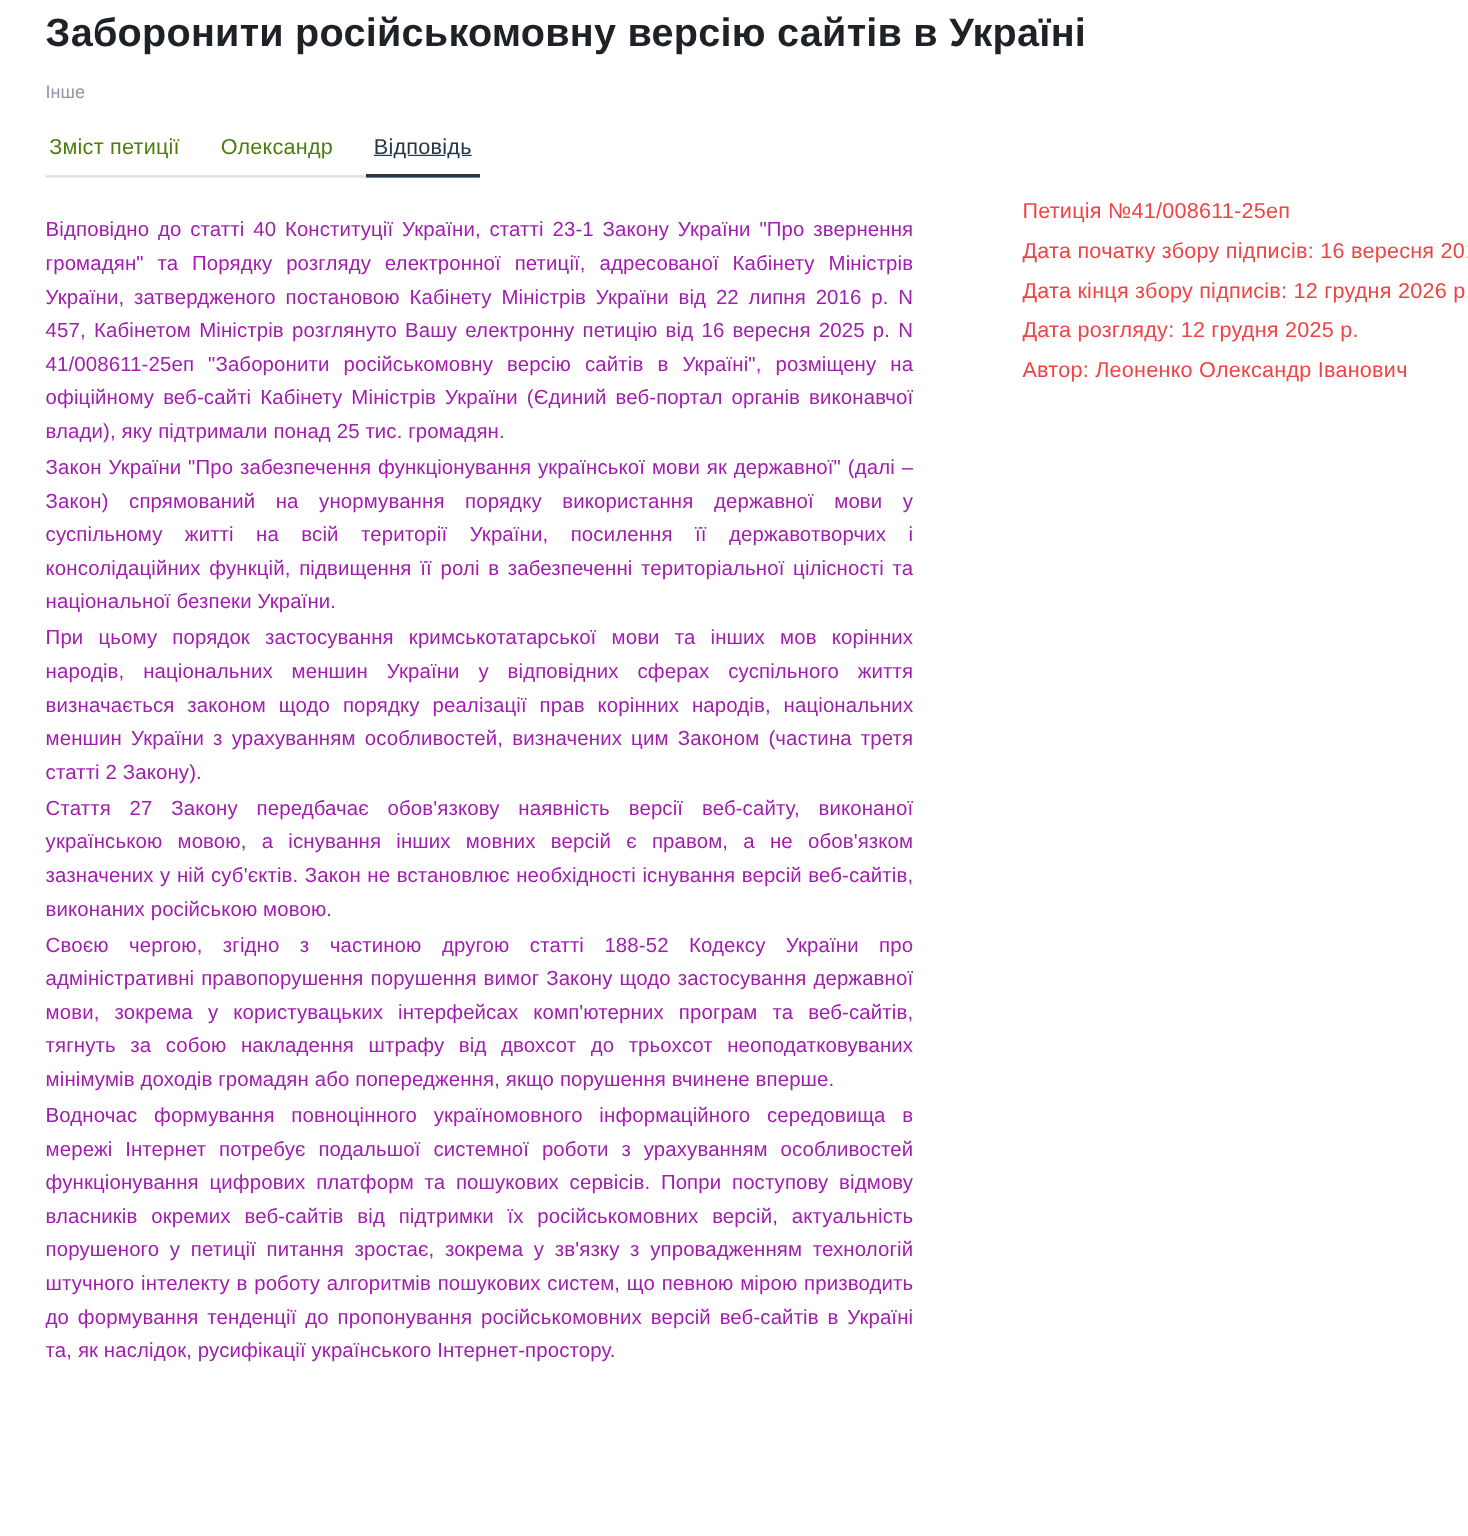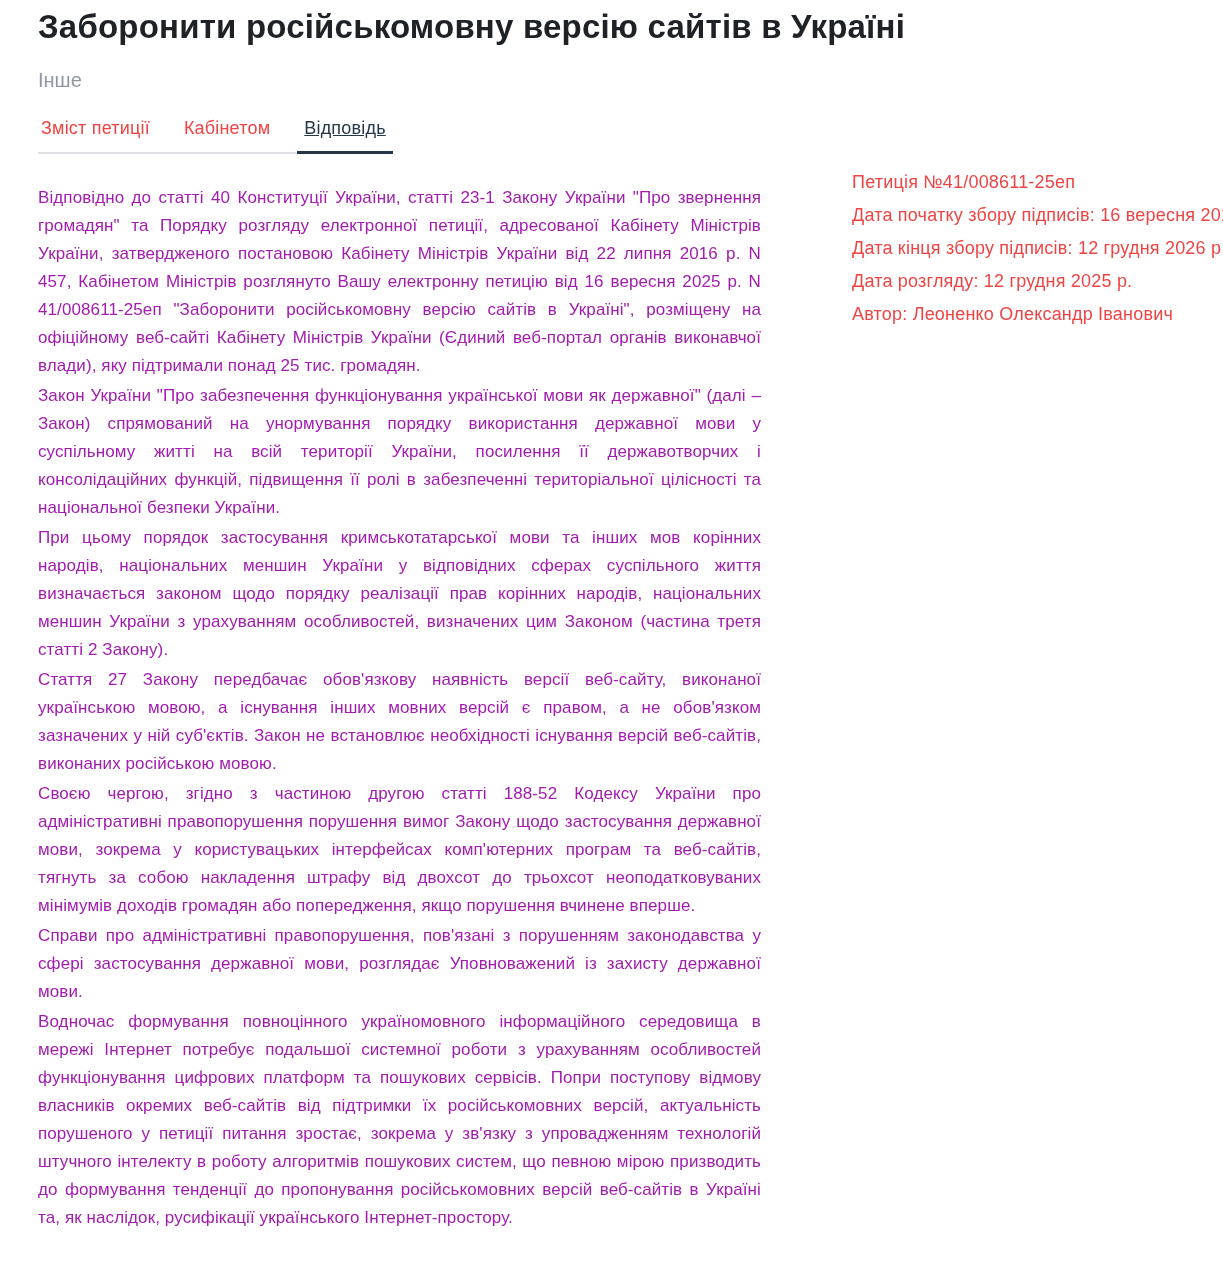--- a/index.html
+++ b/index.html
@@ -19,35 +19,35 @@
   .page-title {
     margin: 0;
     font-size: 33px;
     line-height: 1.25;
     font-weight: 600;
     letter-spacing: 0.2px;
     color: #1e2227;
   }
   .category {
     margin-top: 22px;
-    font-size: 20px;
+    font-size: 15px;
     color: #8d96a2;
   }
   .tabs {
     display: inline-flex;
     margin-top: 26px;
     border-bottom: 2px solid #dfe1e5;
   }
   .tab {
     position: relative;
     padding: 0 3px 13px 3px;
     margin-right: 28px;
     font-size: 18px;
     letter-spacing: 0.2px;
-    color: #ef4444;
+    color: #4d7c0f;
     cursor: pointer;
     background: none;
     border: none;
     font-family: inherit;
   }
   .tab:last-child { margin-right: 0; }
   .tab.active {
     color: #24384a;
     font-weight: 500;
     text-decoration: underline;
@@ -96,33 +96,32 @@
 <body>
 
 <div class="page">
 
   <h1 class="page-title">Заборонити російськомовну версію сайтів в Україні</h1>
 
   <div class="category">Інше</div>
 
   <nav class="tabs">
     <button class="tab">Зміст петиції</button>
-    <button class="tab">Кабінетом</button>
+    <button class="tab">Олександр</button>
     <button class="tab active">Відповідь</button>
   </nav>
 
   <div class="content">
 
     <article class="response-text">
       <p>Відповідно до статті 40 Конституції України, статті 23-1 Закону України "Про звернення громадян" та Порядку розгляду електронної петиції, адресованої Кабінету Міністрів України, затвердженого постановою Кабінету Міністрів України від 22 липня 2016 р. N 457, Кабінетом Міністрів розглянуто Вашу електронну петицію від 16 вересня 2025 р. N 41/008611-25еп "Заборонити російськомовну версію сайтів в Україні", розміщену на офіційному веб-сайті Кабінету Міністрів України (Єдиний веб-портал органів виконавчої влади), яку підтримали понад 25 тис. громадян.</p>
       <p>Закон України "Про забезпечення функціонування української мови як державної" (далі – Закон) спрямований на унормування порядку використання державної мови у суспільному житті на всій території України, посилення її державотворчих і консолідаційних функцій, підвищення її ролі в забезпеченні територіальної цілісності та національної безпеки України.</p>
       <p>При цьому порядок застосування кримськотатарської мови та інших мов корінних народів, національних меншин України у відповідних сферах суспільного життя визначається законом щодо порядку реалізації прав корінних народів, національних меншин України з урахуванням особливостей, визначених цим Законом (частина третя статті 2 Закону).</p>
       <p>Стаття 27 Закону передбачає обов'язкову наявність версії веб-сайту, виконаної українською мовою, а існування інших мовних версій є правом, а не обов'язком зазначених у ній суб'єктів. Закон не встановлює необхідності існування версій веб-сайтів, виконаних російською мовою.</p>
       <p>Своєю чергою, згідно з частиною другою статті 188-52 Кодексу України про адміністративні правопорушення порушення вимог Закону щодо застосування державної мови, зокрема у користувацьких інтерфейсах комп'ютерних програм та веб-сайтів, тягнуть за собою накладення штрафу від двохсот до трьохсот неоподатковуваних мінімумів доходів громадян або попередження, якщо порушення вчинене вперше.</p>
-      <p>Справи про адміністративні правопорушення, пов'язані з порушенням законодавства у сфері застосування державної мови, розглядає Уповноважений із захисту державної мови.</p>
       <p>Водночас формування повноцінного україномовного інформаційного середовища в мережі Інтернет потребує подальшої системної роботи з урахуванням особливостей функціонування цифрових платформ та пошукових сервісів. Попри поступову відмову власників окремих веб-сайтів від підтримки їх російськомовних версій, актуальність порушеного у петиції питання зростає, зокрема у зв'язку з упровадженням технологій штучного інтелекту в роботу алгоритмів пошукових систем, що певною мірою призводить до формування тенденції до пропонування російськомовних версій веб-сайтів в Україні та, як наслідок, русифікації українського Інтернет-простору.</p>
 
     </article>
 
     <aside class="sidebar">
       <div class="meta-line">Петиція №41/008611-25еп</div>
       <div class="meta-line">Дата початку збору підписів: 16 вересня 2017 р.</div>
       <div class="meta-line">Дата кінця збору підписів: 12 грудня 2026 р.</div>
       <div class="meta-line">Дата розгляду: 12 грудня 2025 р.</div>
       <div class="meta-line">Автор: Леоненко Олександр Іванович</div>

